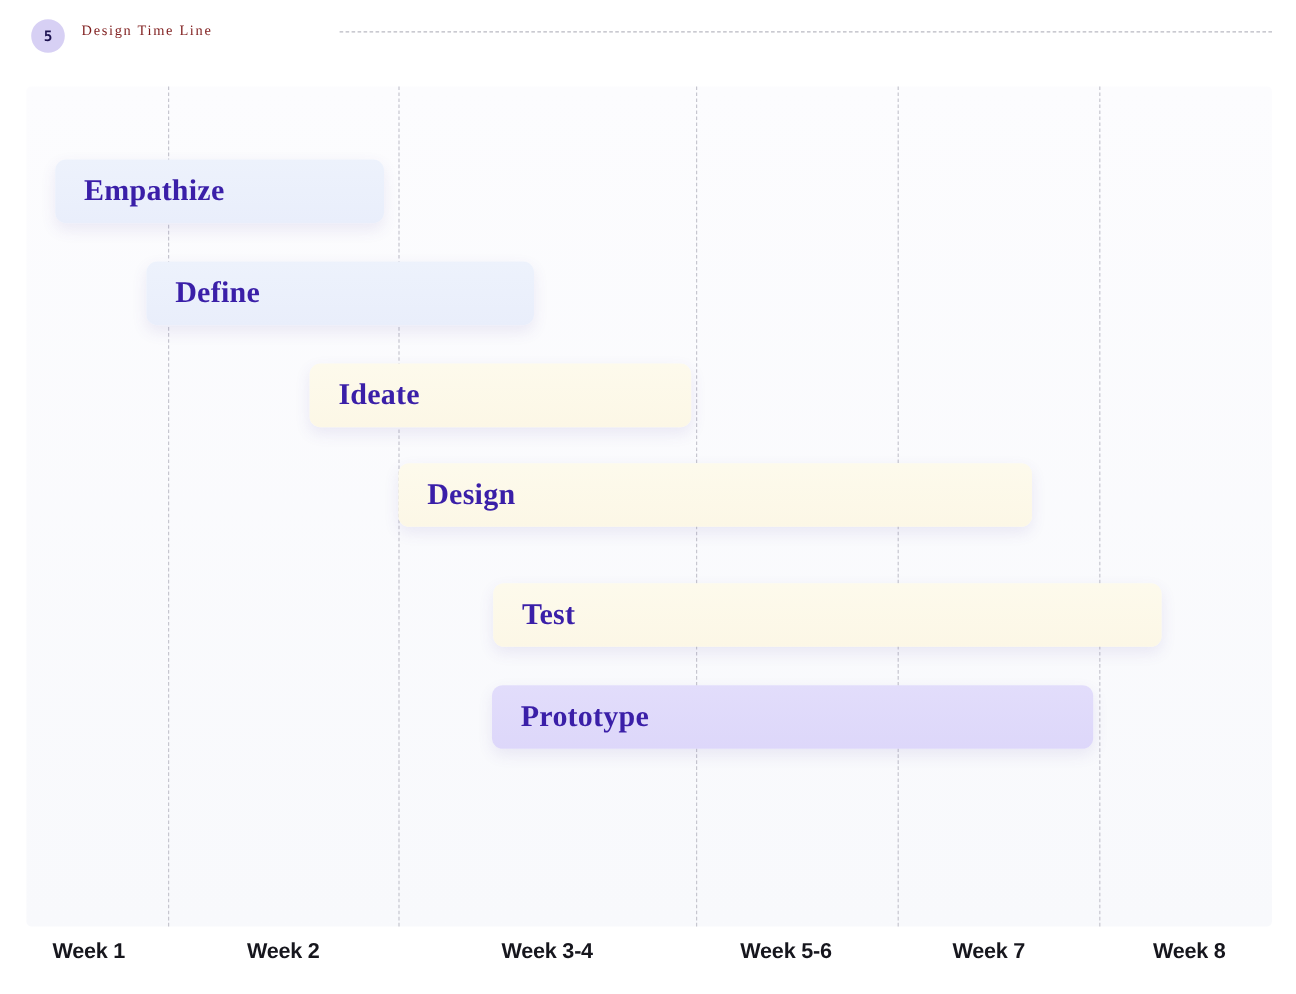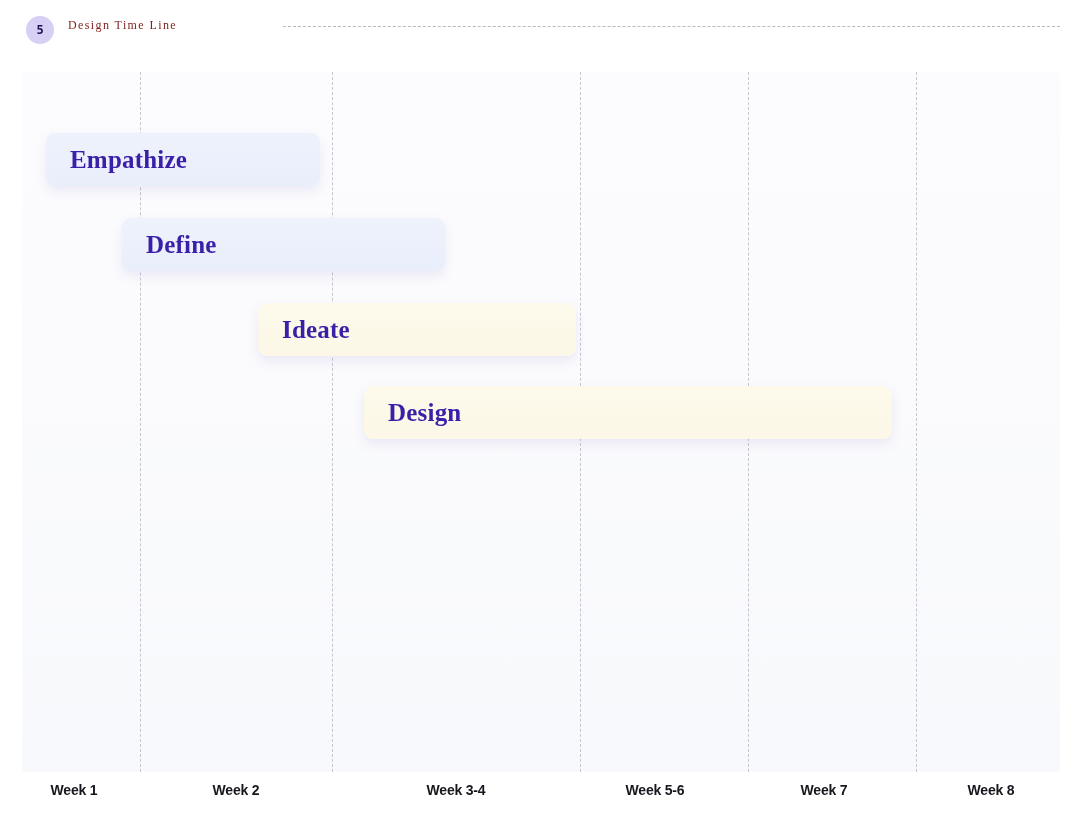--- a/index.html
+++ b/index.html
@@ -124,21 +124,21 @@
     position: absolute;
     left: 0;
     top: 772px;
     width: 1080px;
     height: 56px;
   }
   .axis-tick-label {
     position: absolute;
     top: 10px;
     font-family: "Liberation Sans", sans-serif;
-    font-size: 14px;
+    font-size: 18px;
     font-weight: bold;
     color: #16161d;
     text-align: center;
     white-space: nowrap;
     letter-spacing: -0.2px;
   }
 </style>
 </head>
 <body>
 
@@ -159,22 +159,28 @@
   <div class="bars-layer">
       <div class="gantt-bar bar-blue" style="left: 24px; top: 61px; width: 274px;">
         <span class="bar-label">Empathize</span>
       </div>
       <div class="gantt-bar bar-blue" style="left: 100px; top: 146px; width: 323px;">
         <span class="bar-label">Define</span>
       </div>
       <div class="gantt-bar bar-cream" style="left: 236px; top: 231px; width: 318px;">
         <span class="bar-label">Ideate</span>
       </div>
-      <div class="gantt-bar bar-cream" style="left: 310px; top: 314px; width: 528px; margin-left: 32px;">
+      <div class="gantt-bar bar-cream" style="left: 310px; top: 314px; width: 528px;">
         <span class="bar-label">Design</span>
+      </div>
+      <div class="gantt-bar bar-cream" style="left: 389px; top: 414px; width: 557px;">
+        <span class="bar-label">Test</span>
+      </div>
+      <div class="gantt-bar bar-purple" style="left: 388px; top: 499px; width: 501px;">
+        <span class="bar-label">Prototype</span>
       </div>
     </div>
 </div>
 
 <div class="axis">
     <div class="axis-tick-label" style="left: 4px; width: 140px;">Week 1</div>
     <div class="axis-tick-label" style="left: 166px; width: 140px;">Week 2</div>
     <div class="axis-tick-label" style="left: 386px; width: 140px;">Week 3-4</div>
     <div class="axis-tick-label" style="left: 585px; width: 140px;">Week 5-6</div>
     <div class="axis-tick-label" style="left: 754px; width: 140px;">Week 7</div>

